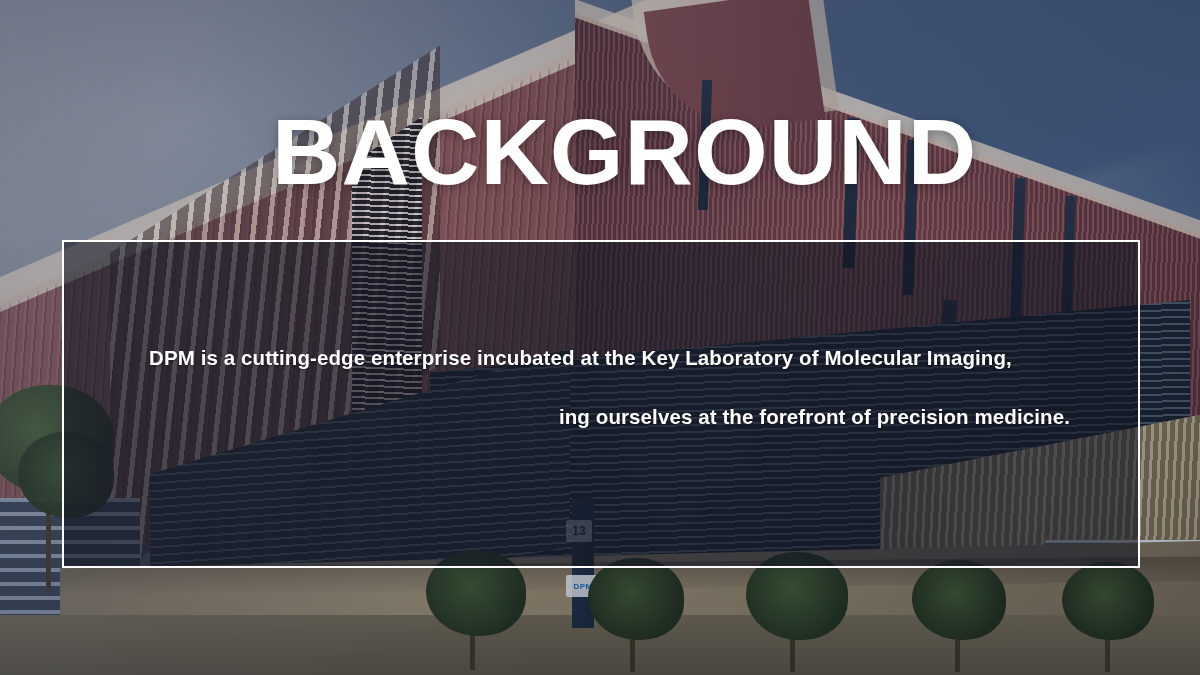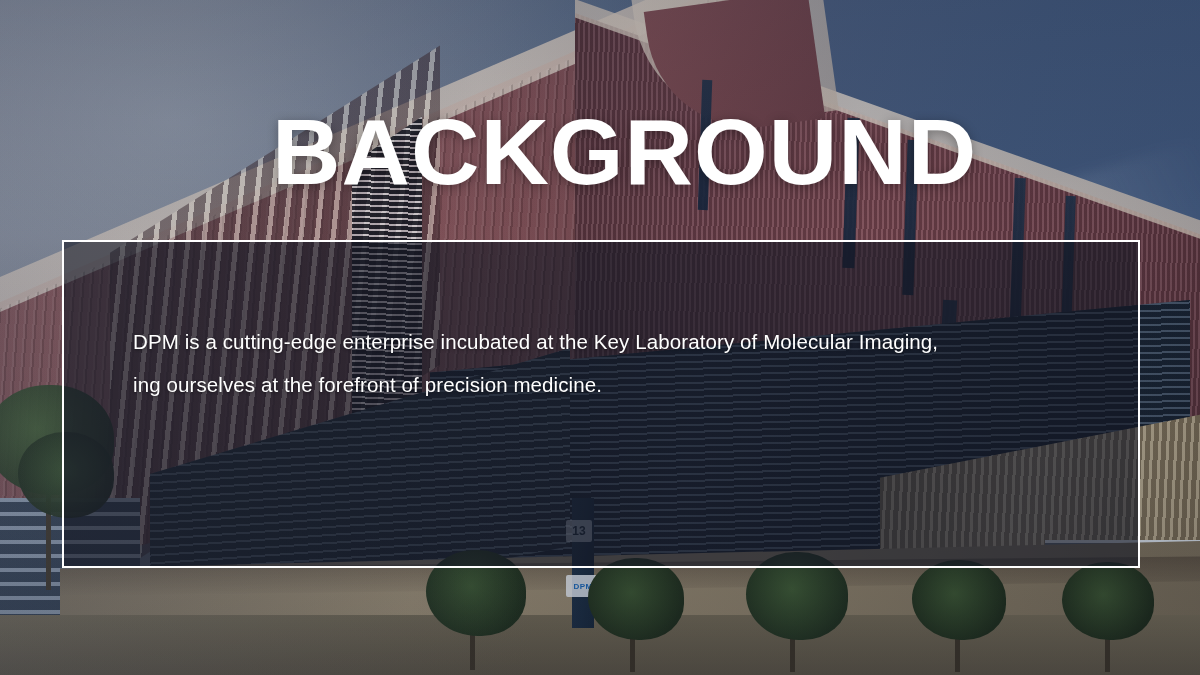--- a/index.html
+++ b/index.html
@@ -234,22 +234,22 @@
   .panel-body{
     position:absolute;
     left:69px; right:52px; top:78px;
     color:#ffffff;
     font-size:20.5px;
     line-height:43px;
     text-align:justify;
     letter-spacing:.1px;
     text-shadow:0 1px 3px rgba(0,0,0,.45);
   }
-  .panel-body p{ margin:0; }
-  .panel-body p:last-child{ text-align:left; }
+  .panel-body p{ margin:16px;font-weight:bold; }
+  .panel-body p:last-child{ text-align:right; }
 
   
   .title{
     position:absolute;
     left:272px; top:106px;
     color:#ffffff;
     font-family:"Liberation Sans", sans-serif;
     font-weight:bold;
     font-size:92px;
     line-height:92px;

